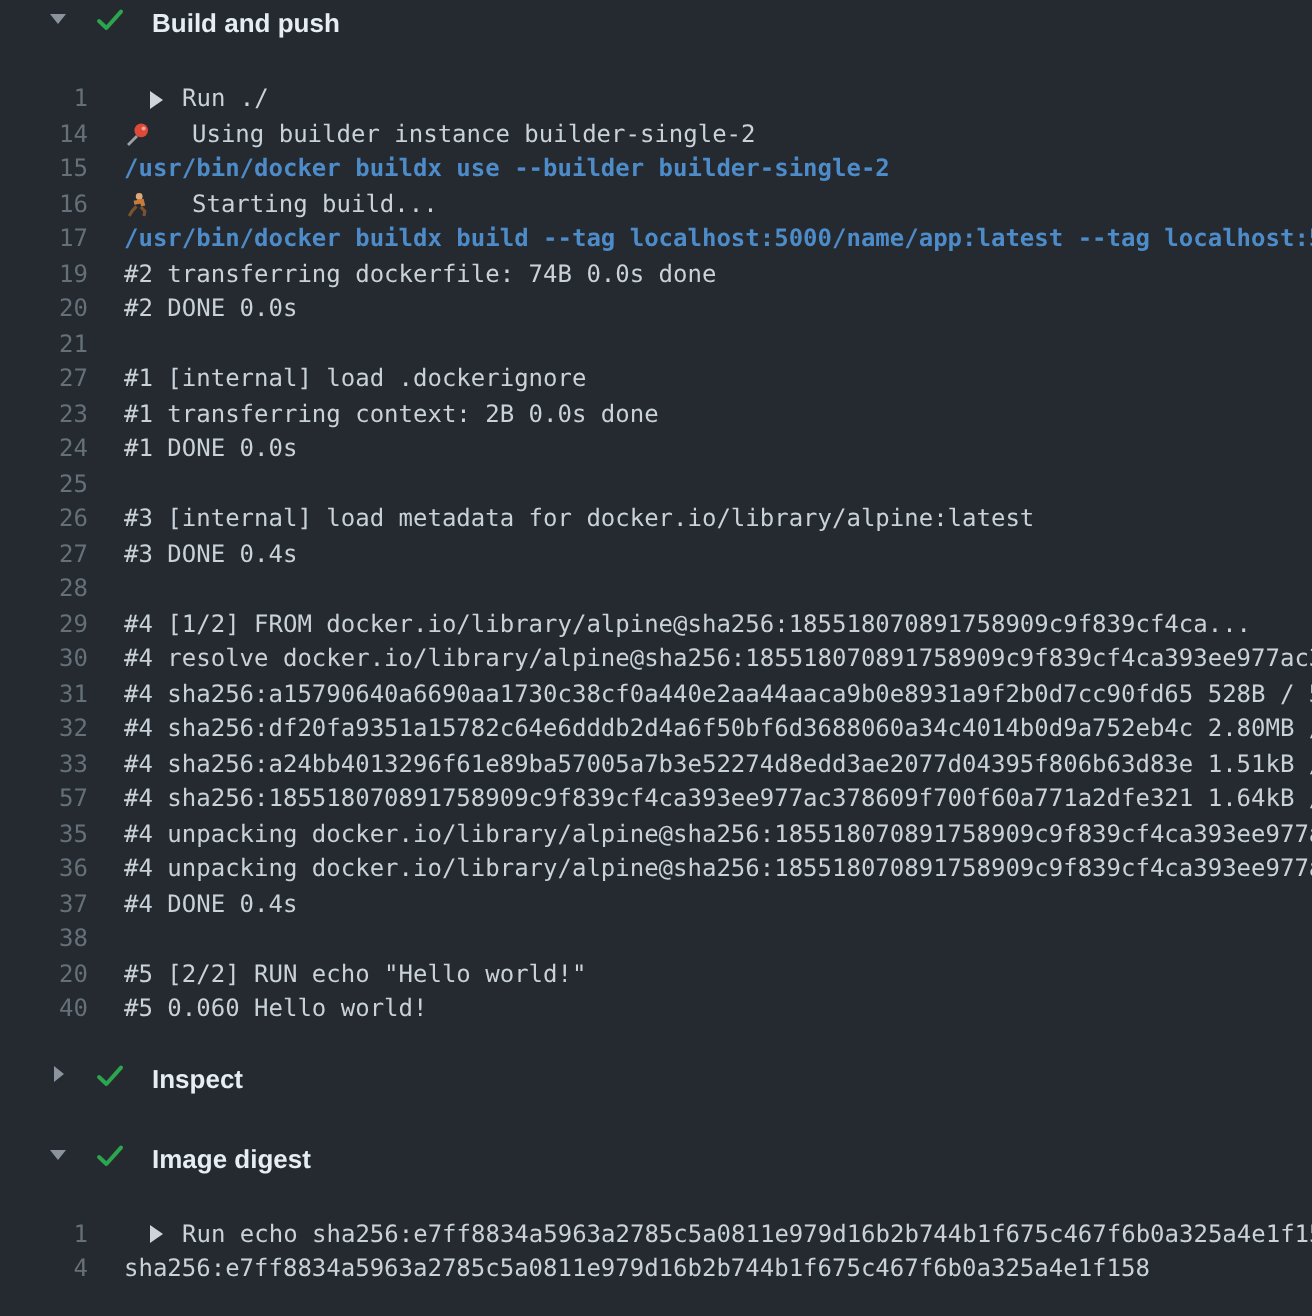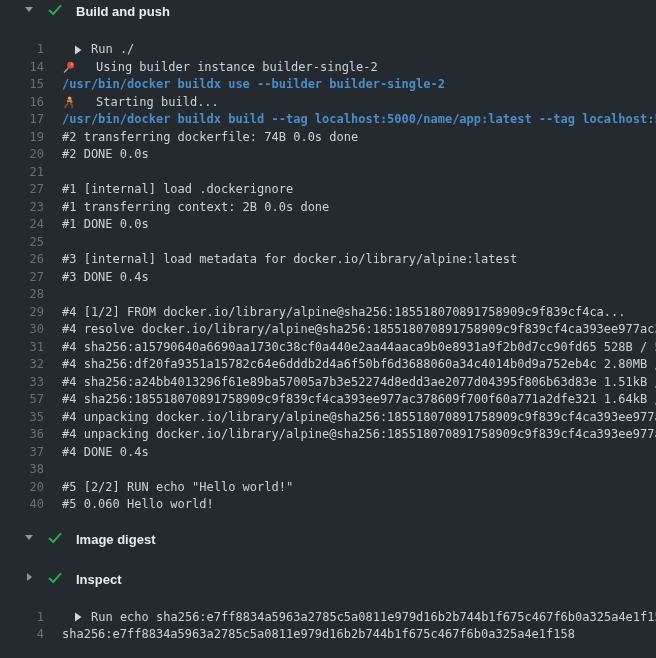--- a/index.html
+++ b/index.html
@@ -131,49 +131,49 @@
       <div class="line"><span class="ln">36</span><span class="lt">#4 unpacking docker.io/library/alpine@sha256:185518070891758909c9f839cf4ca393ee977ac3</span></div>
       <div class="line"><span class="ln">37</span><span class="lt">#4 DONE 0.4s</span></div>
       <div class="line"><span class="ln">38</span><span class="lt"></span></div>
       <div class="line"><span class="ln">20</span><span class="lt">#5 [2/2] RUN echo "Hello world!"</span></div>
       <div class="line"><span class="ln">40</span><span class="lt">#5 0.060 Hello world!</span></div>
     </div>
     <div class="sec-header mt">
       <span class="chev">
         <span>
           <svg width="10" height="10" viewBox="0 0 10 10">
+            <path d="M3 1 L8 5 L3 9 Z" fill="#8b949e"></path>
+          </svg>
+        </span>
+      </span>
+      <span class="chk">
+        <span>
+          <svg width="14" height="12" viewBox="0 0 14 12">
+            <path d="M1.5 6.5 L5.2 10 L12.5 1.8" stroke="#2da44e" stroke-width="2" fill="none" stroke-linecap="round" stroke-linejoin="round"></path>
+          </svg>
+        </span>
+      </span>
+      <span class="sec-title">Inspect</span>
+    </div>
+    <div class="sec-header mt">
+      <span class="chev">
+        <span>
+          <svg width="10" height="10" viewBox="0 0 10 10">
             <path d="M1 3 L9 3 L5 8 Z" fill="#8b949e"></path>
           </svg>
         </span>
       </span>
       <span class="chk">
         <span>
           <svg width="14" height="12" viewBox="0 0 14 12">
             <path d="M1.5 6.5 L5.2 10 L12.5 1.8" stroke="#2da44e" stroke-width="2" fill="none" stroke-linecap="round" stroke-linejoin="round"></path>
           </svg>
         </span>
       </span>
       <span class="sec-title">Image digest</span>
     </div>
-    <div class="sec-header mt">
-      <span class="chev">
-        <span>
-          <svg width="10" height="10" viewBox="0 0 10 10">
-            <path d="M3 1 L8 5 L3 9 Z" fill="#8b949e"></path>
-          </svg>
-        </span>
-      </span>
-      <span class="chk">
-        <span>
-          <svg width="14" height="12" viewBox="0 0 14 12">
-            <path d="M1.5 6.5 L5.2 10 L12.5 1.8" stroke="#2da44e" stroke-width="2" fill="none" stroke-linecap="round" stroke-linejoin="round"></path>
-          </svg>
-        </span>
-      </span>
-      <span class="sec-title">Inspect</span>
-    </div>
     <div class="sec-body">
       <div class="line"><span class="ln">1</span><span class="group-arrow"><span><svg width="8" height="10" viewBox="0 0 8 10">
               <path d="M1 0.5 L7.5 5 L1 9.5 Z" fill="#cdd4da"></path>
             </svg></span></span><span>Run echo sha256:e7ff8834a5963a2785c5a0811e979d16b2b744b1f675c467f6b0a325a4e1f158</span></div>
       <div class="line"><span class="ln">4</span><span class="lt">sha256:e7ff8834a5963a2785c5a0811e979d16b2b744b1f675c467f6b0a325a4e1f158</span></div>
     </div>
   </div>
 
 </body></html>

